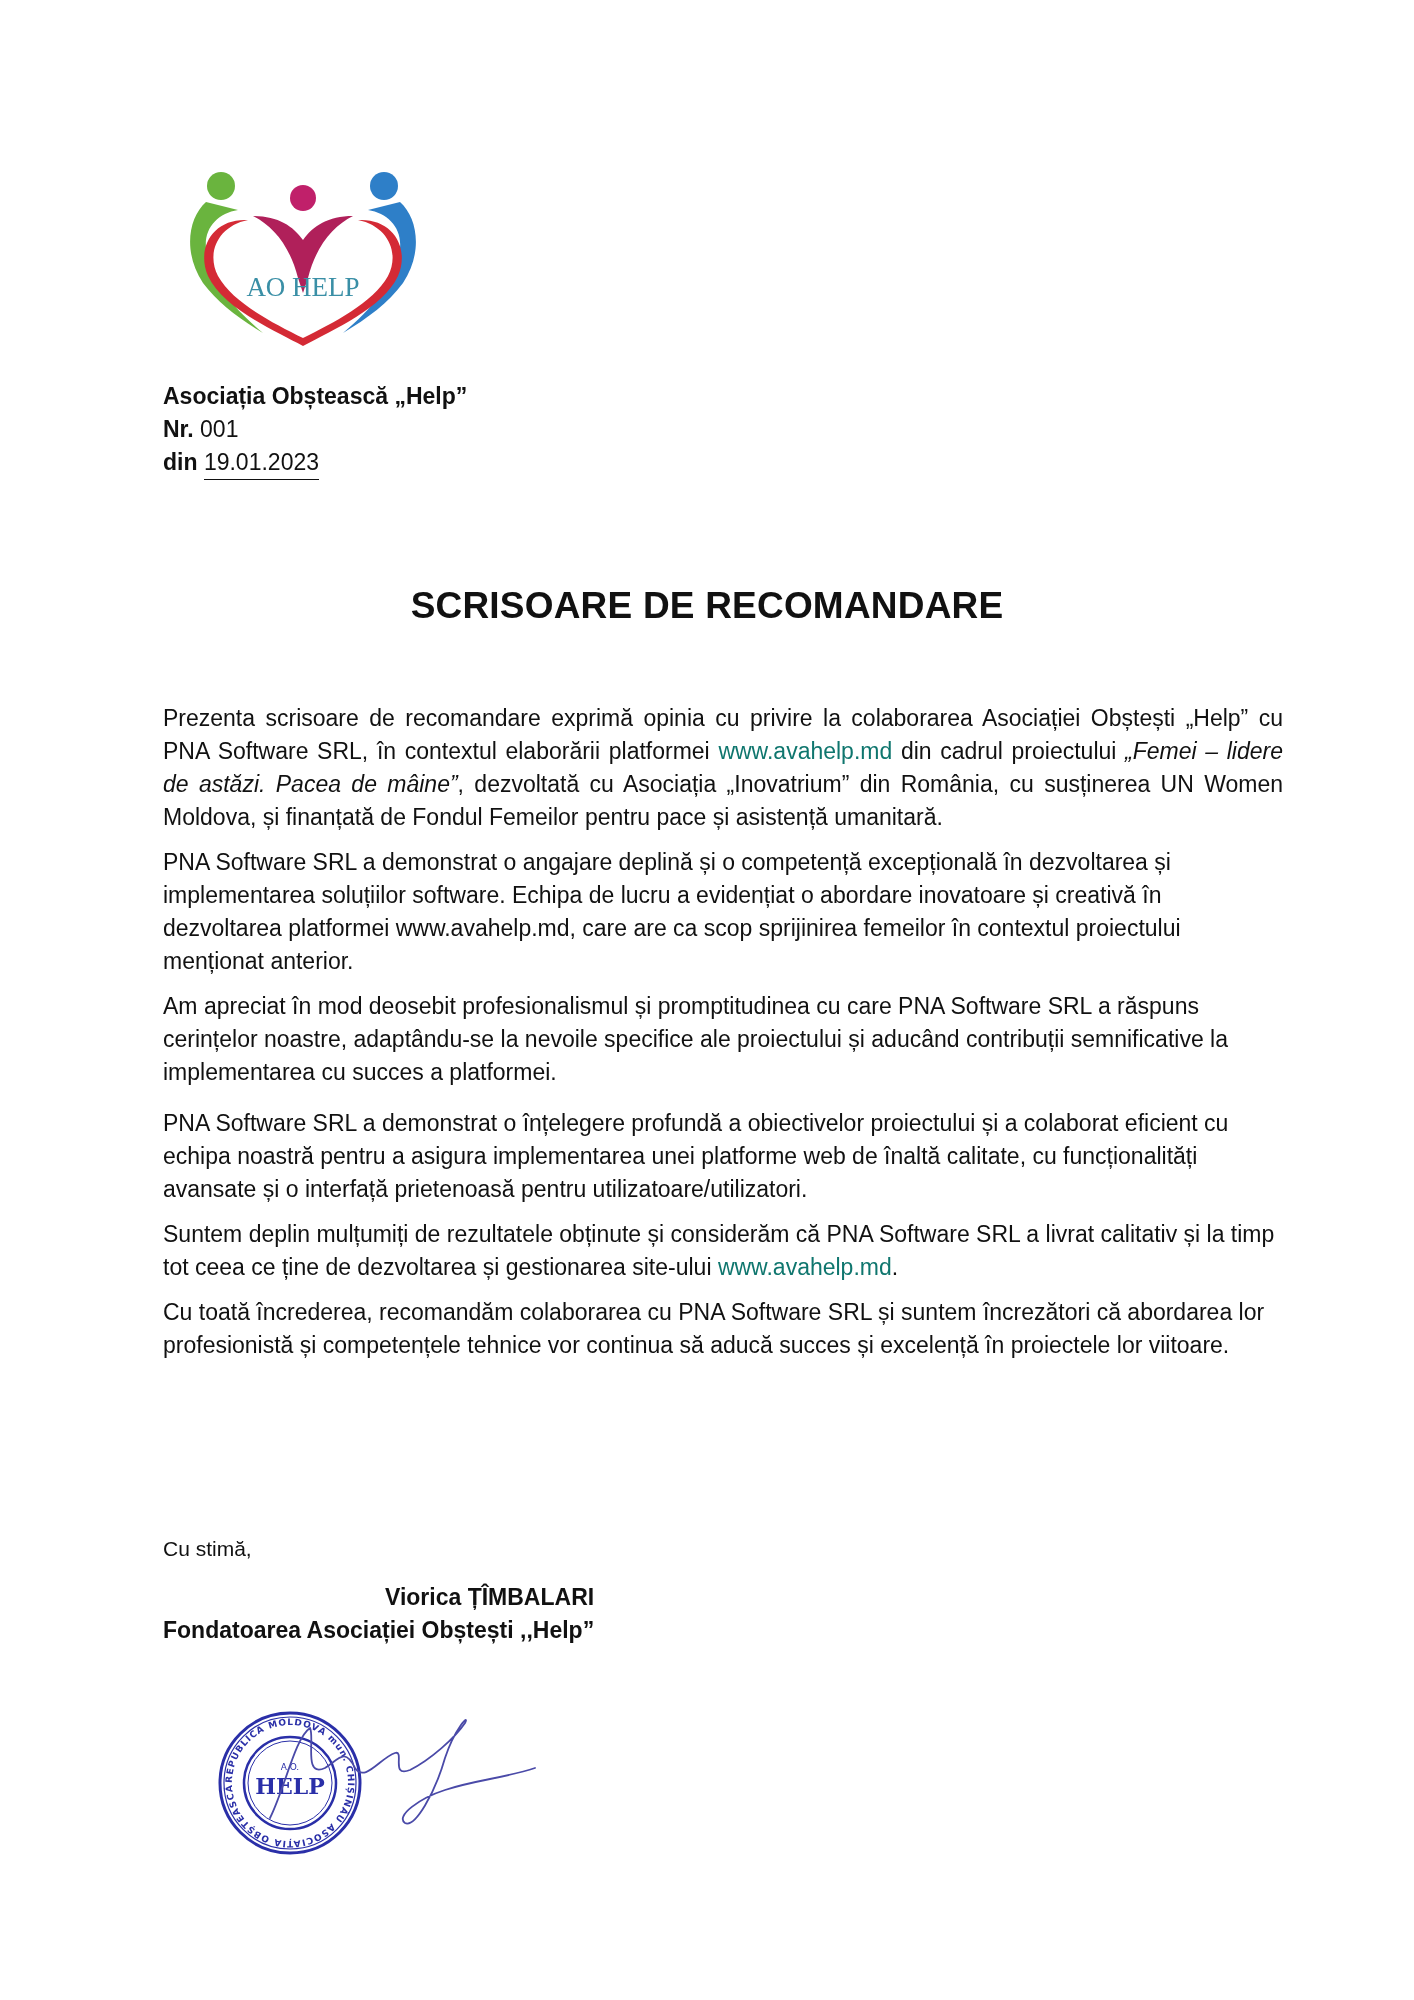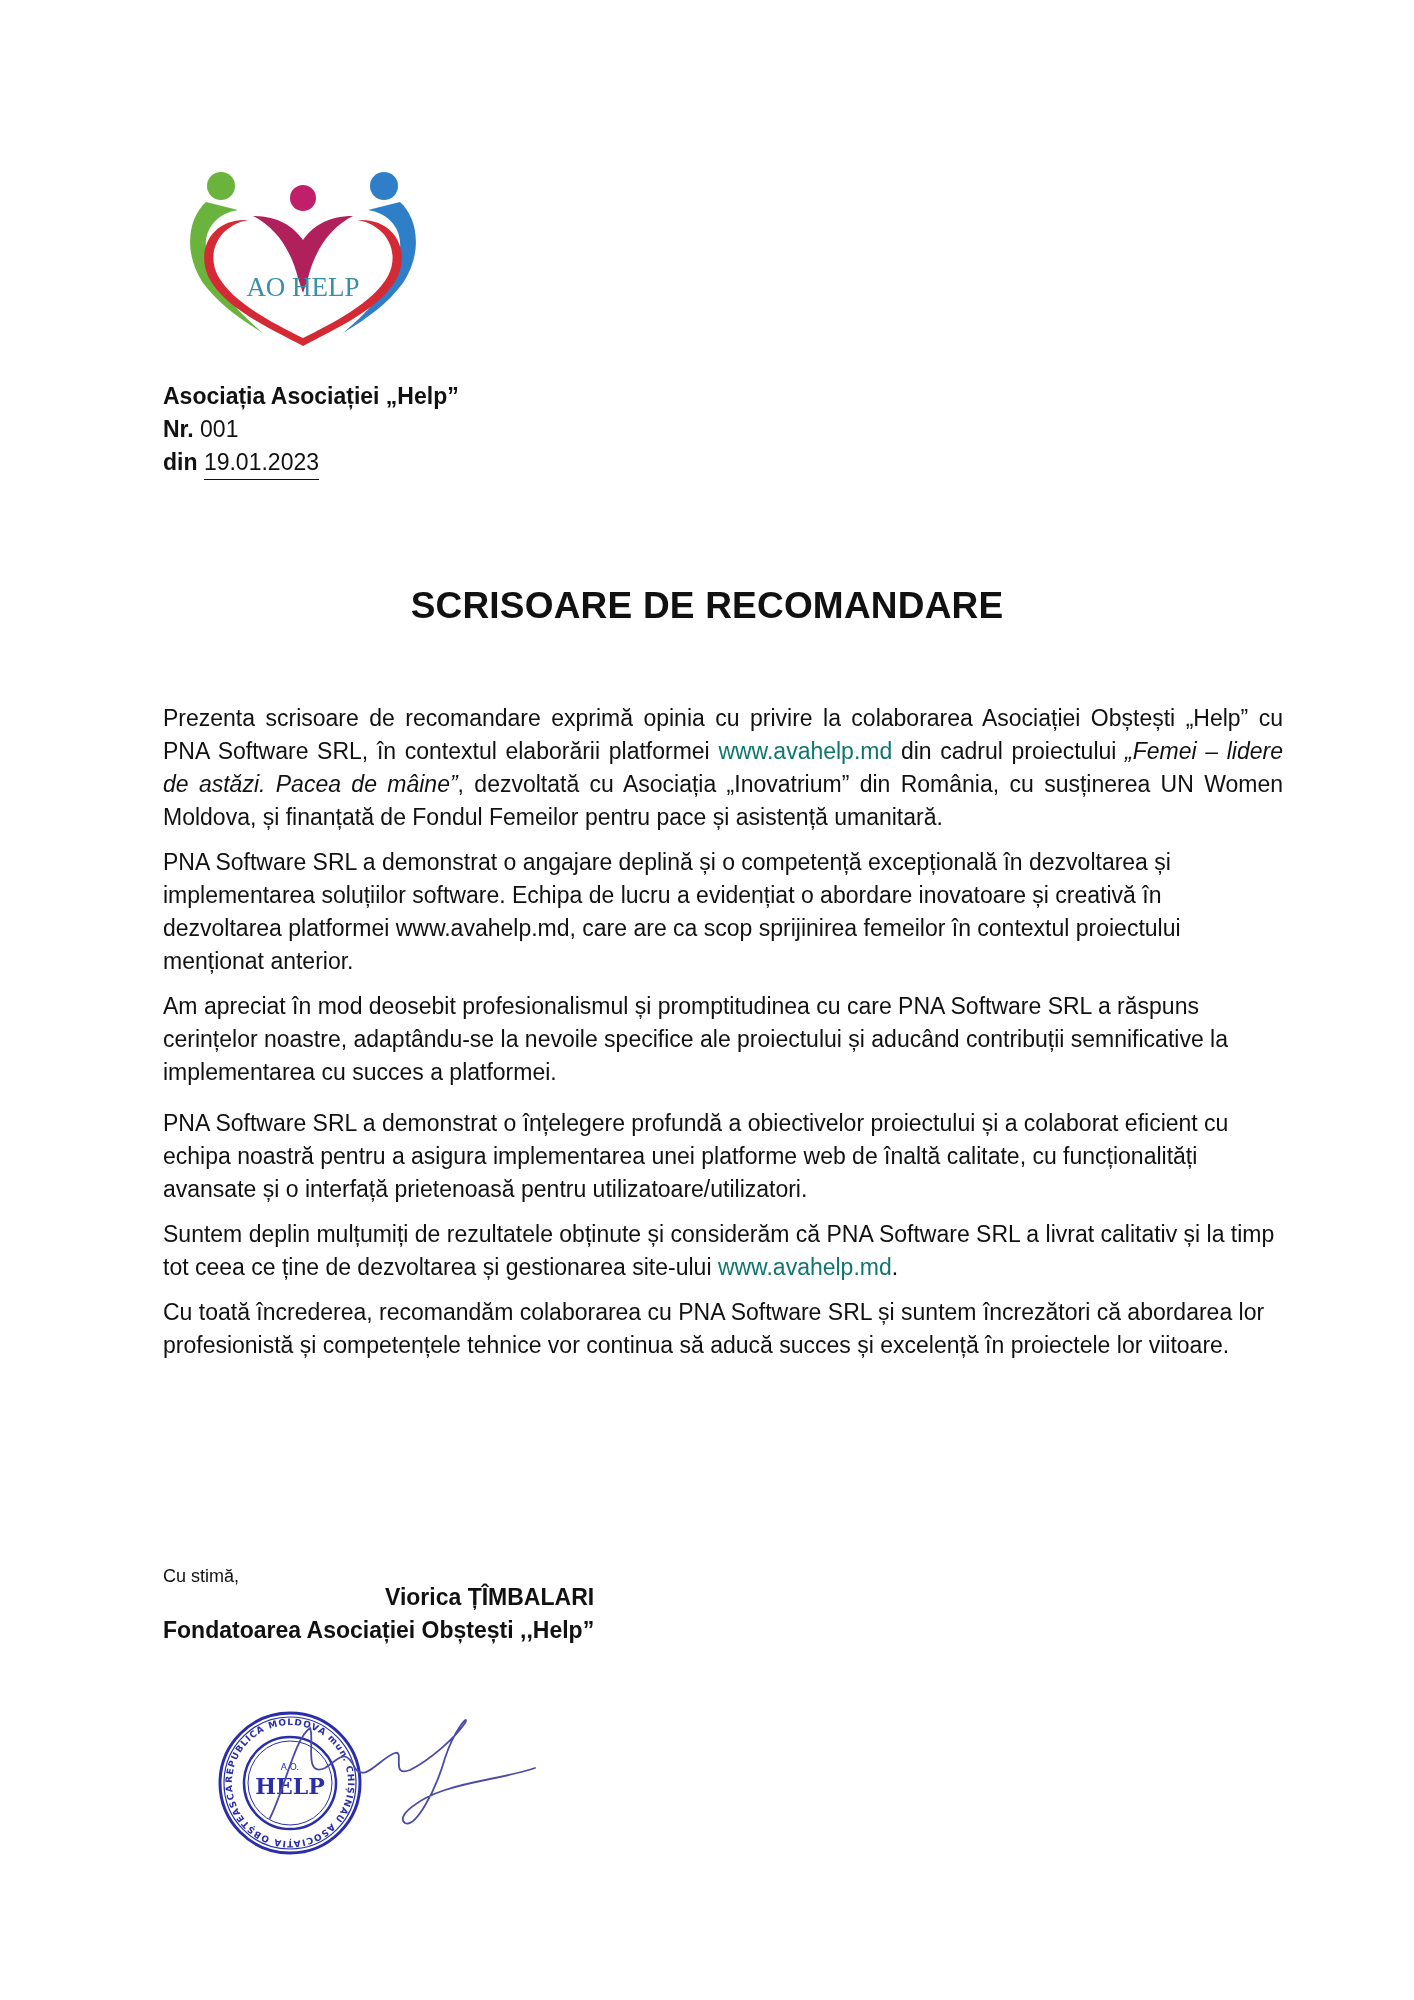--- a/index.html
+++ b/index.html
@@ -17,21 +17,21 @@
            font-size: 37px; font-weight: 700; letter-spacing: 0.2px; }
 
   .body { position: absolute; left: 163px; top: 694px; width: 1120px; font-size: 23px; line-height: 33px; }
   .body p { margin: 0 0 12px 0; }
   .justify { text-align: justify; }
   .link { color: #0f766e; text-decoration: none; }
   .italic { font-style: italic; }
   .p2 { margin-top: 4px !important; }
   .p4 { margin-top: 18px !important; }
 
-  .closing { position: absolute; left: 163px; top: 1524px; font-size: 18px; line-height: 33px; margin-top: 28px; }
+  .closing { position: absolute; left: 163px; top: 1524px; font-size: 21px; line-height: 33px; }
   .sign-name { position: absolute; left: 163px; top: 1573px; font-size: 23px; line-height: 33px; font-weight: 700; text-align: right; }
 
   .stamp { position: absolute; left: 215px; top: 1690px; width: 330px; height: 170px; }
 </style>
 </head>
 <body>
 
 <div class="page">
 
   <svg class="logo" viewBox="0 0 250 180">
@@ -43,21 +43,21 @@
     <path d="M222,34 C240,50 245,85 225,115 C210,135 190,150 165,165 C195,140 220,110 222,80 C224,60 210,45 190,42 Z" fill="#2e7fc8"></path>
 
     <path d="M70,52 C35,50 18,80 30,108 C45,140 95,162 125,178 C155,162 205,140 220,108 C232,80 215,50 180,52 C210,58 222,85 210,108 C195,135 155,155 125,170 C95,155 55,135 40,108 C28,85 40,58 70,52 Z" fill="#d42a35"></path>
 
     <circle cx="125" cy="30" r="13" fill="#c0206a"></circle>
     <path d="M75,48 C100,48 115,58 125,72 C135,58 150,48 175,48 C155,58 138,78 130,110 L125,125 L120,110 C112,78 95,58 75,48 Z" fill="#b0205a"></path>
     <text x="125" y="128" text-anchor="middle" font-family="Liberation Serif, serif" font-size="27" fill="#3a8fa6">AO HELP</text>
   </svg>
 
   <div class="header-block">
-    <div><b>Asociația  Asociației  „Help”</b></div>
+    <div><b>Asociația  Obștească  „Help”</b></div>
     <div><b>Nr.</b> <span>001</span></div>
     <div><b>din</b> <span class="date-value">19.01.2023</span></div>
   </div>
 
   <div class="title">SCRISOARE DE RECOMANDARE</div>
 
   <div class="body">
     <p class="justify"><span>Prezenta scrisoare de recomandare exprimă opinia cu privire la colaborarea Asociației Obștești „Help” cu PNA Software SRL, în contextul elaborării platformei </span><a class="link">www.avahelp.md</a><span> din cadrul proiectului </span><span class="italic">„Femei – lidere de astăzi. Pacea de mâine”</span><span>, dezvoltată cu Asociația „Inovatrium” din România, cu susținerea UN Women Moldova, și finanțată de Fondul Femeilor pentru pace și asistență umanitară.</span></p>
     <p class="p2">PNA Software SRL a demonstrat o angajare deplină și o competență excepțională în dezvoltarea și implementarea soluțiilor software. Echipa de lucru a evidențiat o abordare inovatoare și creativă în dezvoltarea platformei www.avahelp.md, care are ca scop sprijinirea femeilor în contextul proiectului menționat anterior.</p>
     <p>Am apreciat în mod deosebit profesionalismul și promptitudinea cu care PNA Software SRL a răspuns cerințelor noastre, adaptându-se la nevoile specifice ale proiectului și aducând contribuții semnificative la implementarea cu succes a platformei.</p>

